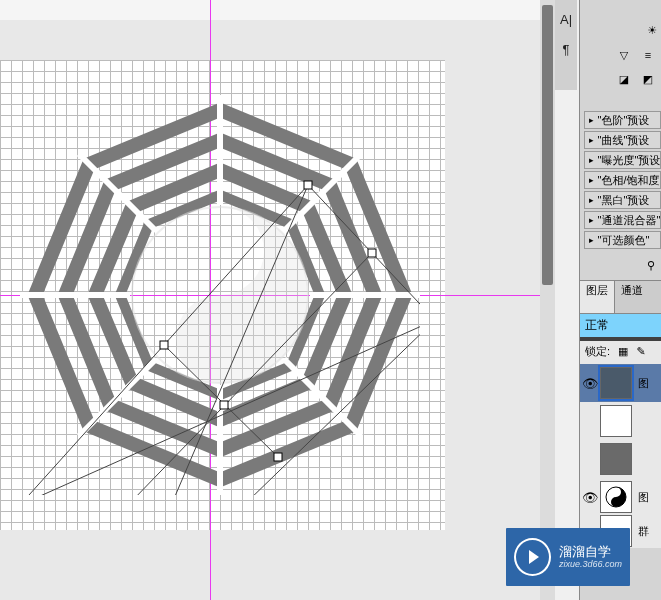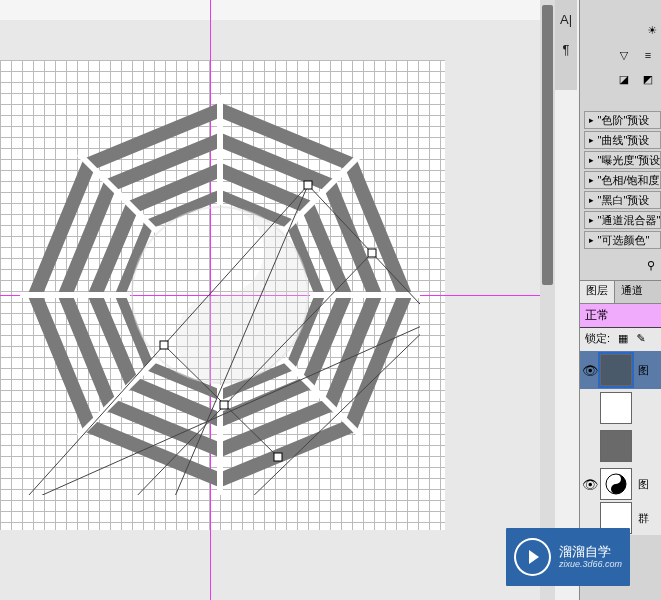--- a/index.html
+++ b/index.html
@@ -41,29 +41,29 @@
 
 
 .preset-list { margin-top: 20px; }
 .preset-item { border: 1px solid #999; background: #d8d8d8; margin: 2px 0 2px 4px; padding: 2px 4px; font-size: 11px; display: flex; align-items: center; height: 18px; cursor: pointer; overflow: hidden; white-space: nowrap; }
 .preset-arrow { margin-right: 4px; font-size: 9px; }
 
 
 .search-row { display: flex; justify-content: flex-end; padding: 8px 6px; }
 
 
-.panel-tabs { display: flex; background: #ccc; border-top: 1px solid #888; border-bottom: 1px solid #888; height: 24px; }
+.panel-tabs { display: flex; background: #ccc; border-top: 1px solid #888; border-bottom: 1px solid #888; height: 34px; }
 .panel-tab { padding: 2px 6px; font-size: 11px; cursor: pointer; }
 .panel-tab.active { background: #e8e8e8; border-right: 1px solid #888; }
 
 
-.blend-row { padding: 3px 5px; background: #f0abfc; font-size: 12px; }
-
-
-.lock-row { display: flex; align-items: center; padding: 3px 5px; background: #e8e8e8; border-top: 1px solid #404040; font-size: 11px; gap: 8px; }
+.blend-row { padding: 3px 5px; background: #7dd3fc; font-size: 12px; }
+
+
+.lock-row { display: flex; align-items: center; padding: 3px 5px; background: #e8e8e8; border-top: 4px solid #404040; font-size: 11px; gap: 8px; }
 
 
 .layers { background: #e8e8e8; padding: 2px 0; }
 .layer-row { display: flex; align-items: center; height: 38px; padding: 1px 2px; gap: 2px; }
 .layer-row.selected { background: #5a7aa8; }
 .layer-eye { width: 16px; text-align: center; font-size: 13px; }
 .layer-thumb { width: 32px; height: 32px; border: 1px solid #666; background: #fff; display: flex; align-items: center; justify-content: center; }
 .layer-thumb.sel { box-shadow: 0 0 0 2px #2a68c8; }
 .layer-label { font-size: 11px; margin-left: 4px; }
 

